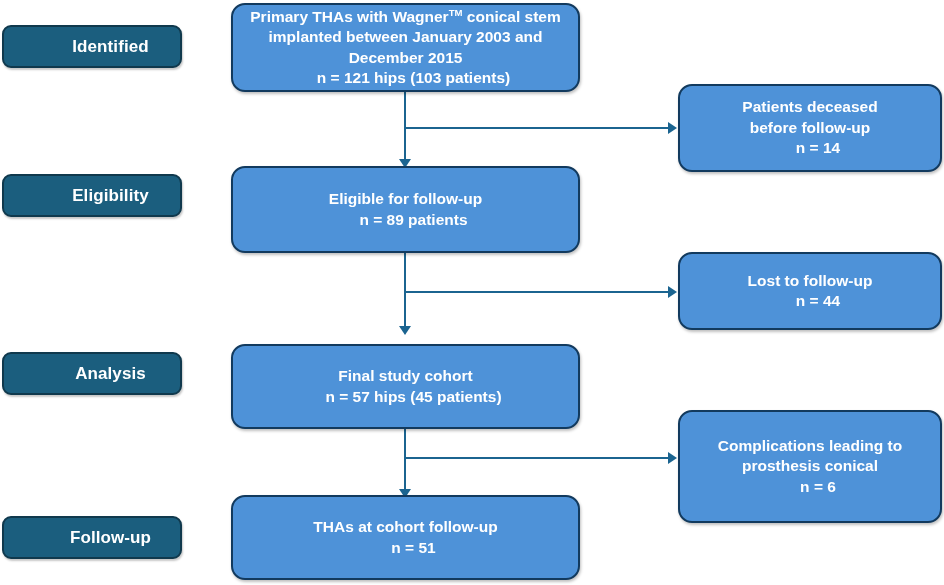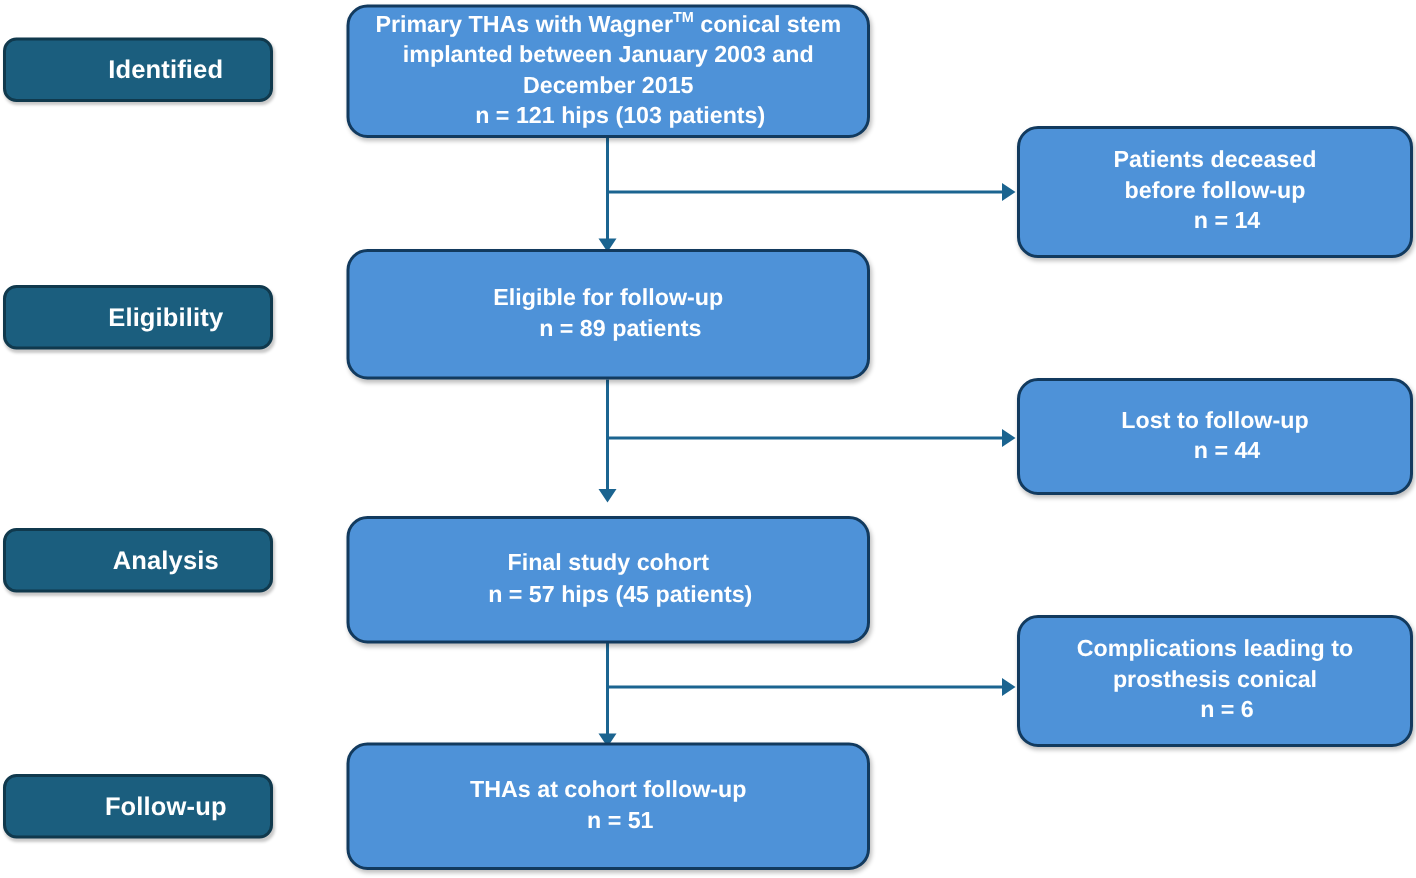--- a/index.html
+++ b/index.html
@@ -101,21 +101,21 @@
     border-bottom: 6px solid transparent;
     border-left: 9px solid #1b6490;
   }
 </style>
 </head>
 <body>
 
 <div id="canvas">
 
   <div class="stage-label" style="top:25px;">Identified</div>
-  <div class="stage-label" style="top:190px;">Eligibility</div>
+  <div class="stage-label" style="top:174px;">Eligibility</div>
   <div class="stage-label" style="top:352px;">Analysis</div>
   <div class="stage-label" style="top:516px;">Follow-up</div>
 
   <div class="conn-v" style="left:404px; top:92px; height:72px;"></div>
   <div class="arrow-down" style="left:399px; top:159px;"></div>
 
   <div class="conn-h" style="left:404px; top:127px; width:268px;"></div>
   <div class="arrow-right" style="left:668px; top:122px;"></div>
 
   <div class="conn-v" style="left:404px; top:253px; height:78px;"></div>
@@ -156,19 +156,19 @@
     <span class="line">Patients deceased</span>
     <span class="line">before follow-up</span>
     <span class="line n-line">n = 14</span>
   </div>
 
   <div class="node node-side" style="top:252px; height:78px;">
     <span class="line">Lost to follow-up</span>
     <span class="line n-line">n = 44</span>
   </div>
 
-  <div class="node node-side" style="top:410px; height:88px;">
+  <div class="node node-side" style="top:410px; height:113px;">
     <span class="line">Complications leading to</span>
     <span class="line">prosthesis conical</span>
     <span class="line n-line">n = 6</span>
   </div>
 
 </div>
 
 </body></html>

